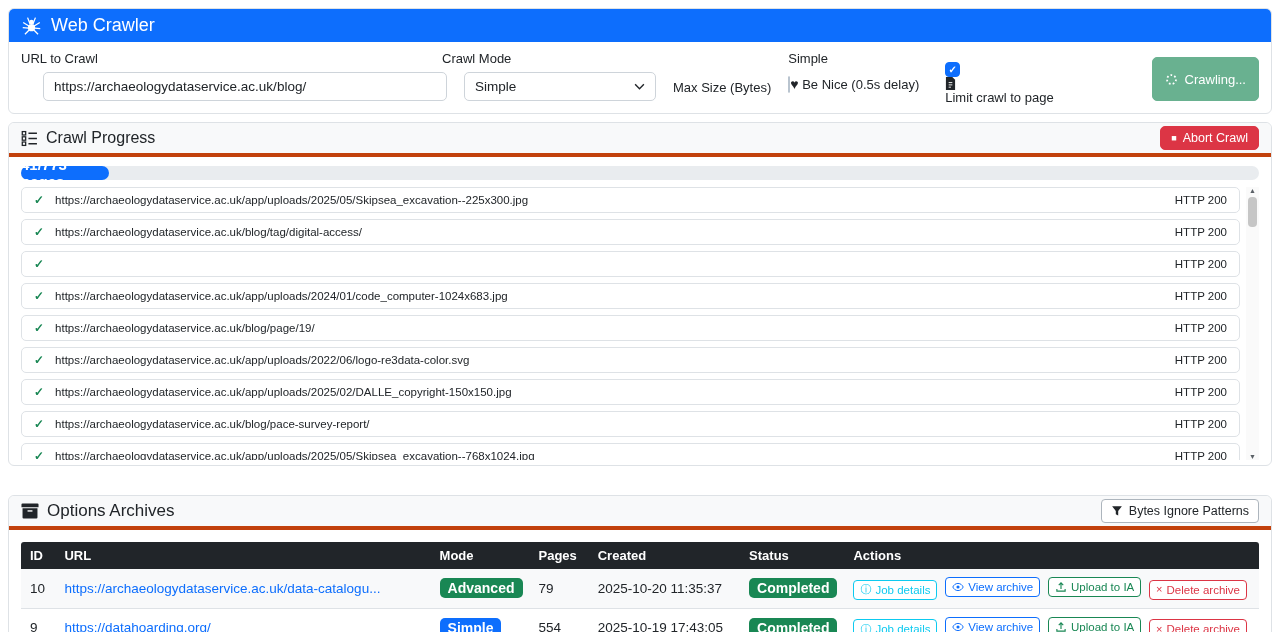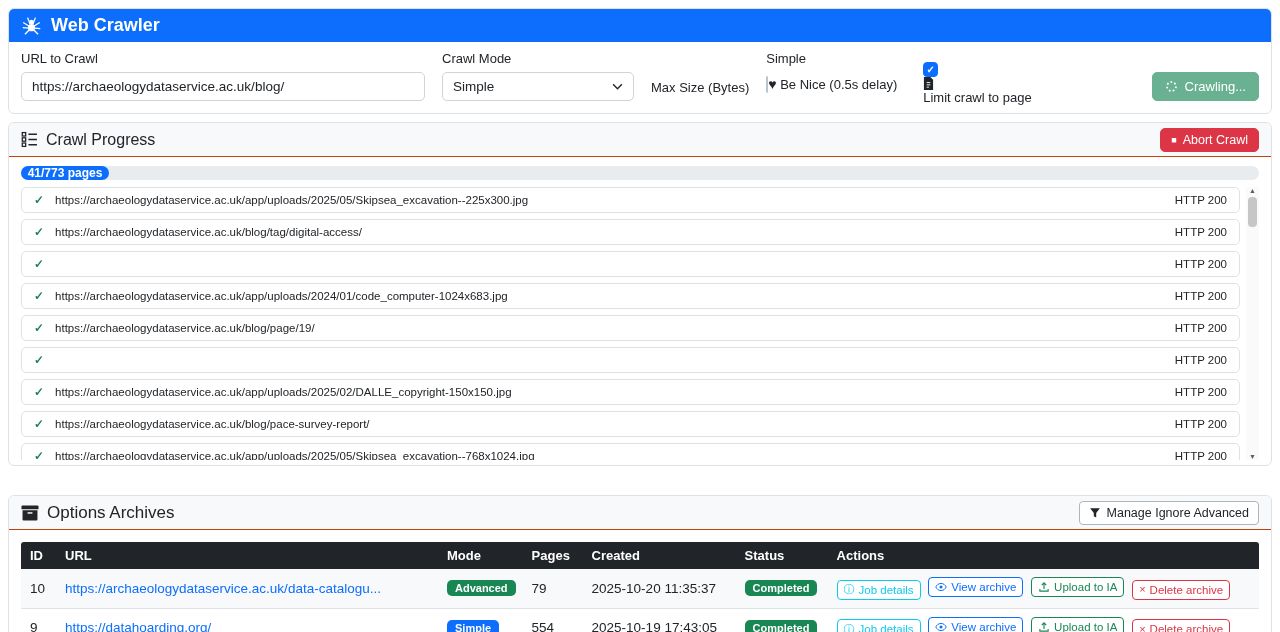--- a/index.html
+++ b/index.html
@@ -10,66 +10,66 @@
     font-family:"Liberation Sans", sans-serif; font-size:13px;
   }
   .page { padding:8px; }
   .card { border:1px solid #dee2e6; border-radius:6px; background:#fff; }
 
   
   .hdr-blue {
     background:#0d6efd; color:#fff; height:33px;
     border-radius:5px 5px 0 0; padding:0 12px;
     display:flex; align-items:center; gap:9px;
-    font-size:18px; font-weight:700;
+    font-size:18px; font-weight:400;
   }
   .form-row { display:flex; padding:9px 12px 12px; gap:17px; align-items:flex-end; }
   .field label { display:block; font-size:13px; margin-bottom:6px; color:#212529; }
   .tb, .sel, .num {
     border:1px solid #ced4da; border-radius:5px; height:29px;
     font-size:13.5px; padding:0 10px; background:#fff; color:#212529;
-    display:flex; align-items:center;
+    display:flex; align-items:center;margin-left:22px;
   }
   .url-field { width:404px; }
   .url-field input { width:100%; font-family:inherit; }
   .sel { width:192px; justify-content:space-between; cursor:pointer; }
   .num { width:185px; justify-content:space-between; }
   .spin { display:flex; flex-direction:column; color:#55595f; font-size:6px; line-height:6px; }
   .options-field { flex:1; }
   .opts { display:flex; gap:26px; align-items:center; height:29px; font-size:13.5px; white-space:nowrap; }
   .chk { display:flex; align-items:center; gap:7px; cursor:pointer; }
   .box { width:15px; height:15px; border:1px solid #b9c4cf; border-radius:4px; background:#fff; flex:0 0 auto; }
   .box.on { background:#0d6efd; border-color:#0d6efd; color:#fff; display:flex; align-items:center; justify-content:center; font-size:10px; font-weight:bold; }
   .heart { font-size:14px; color:#212529; }
   .btn-crawling {
     margin-left:auto; background:#69b190; border:1px solid #69b190; color:#fff;
-    height:29px; border-radius:5px; padding:0 12px; font-size:13px; font-family:inherit;
+    height:44px; border-radius:5px; padding:0 12px; font-size:13px; font-family:inherit;
     display:flex; align-items:center; gap:7px; cursor:pointer; white-space:nowrap;
   }
 
   
   .progress-card { margin-top:8px; height:344px; overflow:hidden; }
   .hdr-gray {
-    background:#f8f9fa; border-bottom:1px solid #c2410c; height:34px;
+    background:#f8f9fa; border-bottom:4px solid #c2410c; height:34px;
     border-radius:5px 5px 0 0; padding:0 12px;
     display:flex; align-items:center; justify-content:space-between;
   }
   .hdr-title { display:flex; align-items:center; gap:8px; font-size:16px; }
   .hdr-title.big { font-size:17px; }
   .btn-abort {
     background:#dc3545; border:1px solid #dc3545; color:#fff; font-family:inherit;
     font-size:12.5px; padding:4px 10px; border-radius:5px;
     display:flex; align-items:center; gap:6px; cursor:pointer;
   }
   .btn-abort .sq { font-size:9px; }
   .pwrap { padding:9px 12px 7px; }
   .ptrack { background:#e9ecef; height:14px; border-radius:7px; }
   .pfill {
     background:#0d6efd; width:88px; height:14px; border-radius:7px;
-    color:#fff; font-size:12px; font-weight:bold;
+    color:#fff; font-size:15px; font-weight:bold;
     display:flex; align-items:center; justify-content:center;
   }
   .url-list { margin:0 12px; height:273px; overflow:hidden; position:relative; padding-right:19px; }
   .url-item {
     display:flex; align-items:center; gap:11px;
     border:1px solid #dee2e6; border-radius:5px; background:#fff;
     height:26px; padding:0 12px; margin-bottom:6px; font-size:11.5px;
   }
   .url-item .ck { color:#198754; font-weight:bold; font-size:12px; }
   .url-item .st { margin-left:auto; font-size:11.5px; color:#212529; white-space:nowrap; }
@@ -92,21 +92,21 @@
   thead th {
     background:#212529; color:#fff; text-align:left; font-size:13px;
     padding:6px 8px; font-weight:bold;
   }
   thead th:first-child { border-radius:3px 0 0 0; padding-left:9px; }
   thead th:last-child { border-radius:0 3px 0 0; }
   tbody td { padding:8px 8px; border-bottom:1px solid #dee2e6; white-space:nowrap; vertical-align:middle; }
   tbody td:first-child { padding-left:9px; }
   tr.striped { background:#f8f9fa; }
   a.link { color:#0d6efd; text-decoration:none; cursor:pointer; }
-  .badge { color:#fff; font-size:11px; font-weight:bold; padding:2px 8px; border-radius:5px; display:inline-block; }
+  .badge { color:#fff; font-size:14px; font-weight:bold; padding:2px 8px; border-radius:5px; display:inline-block; }
   .bg-green { background:#198754; }
   .bg-blue { background:#0d6efd; }
   .btn-sm {
     display:inline-flex; align-items:center; gap:4px; background:#fff; font-family:inherit;
     font-size:11.5px; border-radius:4px; padding:3px 6px; margin-right:4px; cursor:pointer;
   }
   .b-info    { color:#0dcaf0; border:1px solid #0dcaf0; }
   .b-primary { color:#0d6efd; border:1px solid #0d6efd;align-items:flex-end; }
   .b-success { color:#198754; border:1px solid #198754; }
   .b-danger  { color:#dc3545; border:1px solid #dc3545; }
@@ -223,20 +223,21 @@
         <span>https://archaeologydataservice.ac.uk/app/uploads/2024/01/code_computer-1024x683.jpg</span>
         <span class="st">HTTP 200</span>
       </div>
       <div class="url-item">
         <span class="ck">✓</span>
         <span>https://archaeologydataservice.ac.uk/blog/page/19/</span>
         <span class="st">HTTP 200</span>
       </div>
       <div class="url-item">
         <span class="ck">✓</span>
+        <span>https://archaeologydataservice.ac.uk/app/uploads/2022/06/logo-re3data-color.svg</span>
         <span class="st">HTTP 200</span>
       </div>
       <div class="url-item">
         <span class="ck">✓</span>
         <span>https://archaeologydataservice.ac.uk/app/uploads/2025/02/DALLE_copyright-150x150.jpg</span>
         <span class="st">HTTP 200</span>
       </div>
       <div class="url-item">
         <span class="ck">✓</span>
         <span>https://archaeologydataservice.ac.uk/blog/pace-survey-report/</span>
@@ -262,21 +263,21 @@
           <path d="M0 1.5A1 1 0 0 1 1 .5h14a1 1 0 0 1 1 1V4H0z" fill="#212529"></path>
           <path d="M1 5h14v8.5a1 1 0 0 1-1 1H2a1 1 0 0 1-1-1z" fill="#212529"></path>
           <rect x="5.7" y="6.8" width="4.6" height="1.3" fill="#fff"></rect>
         </svg>
         <span>Options Archives</span>
       </span>
       <button class="btn-manage">
         <svg width="12" height="12" viewBox="0 0 16 16">
           <path d="M1.5 1.5h13L9.6 8v6l-3.2-1.7V8z" fill="#212529"></path>
         </svg>
-        <span>Manage Ignore Advanced</span>
+        <span>Bytes Ignore Patterns</span>
       </button>
     </div>
 
     <table>
       <colgroup>
         <col style="width:36px">
           <col style="width:382px">
           <col style="width:80px">
           <col style="width:60px">
           <col style="width:153px">

